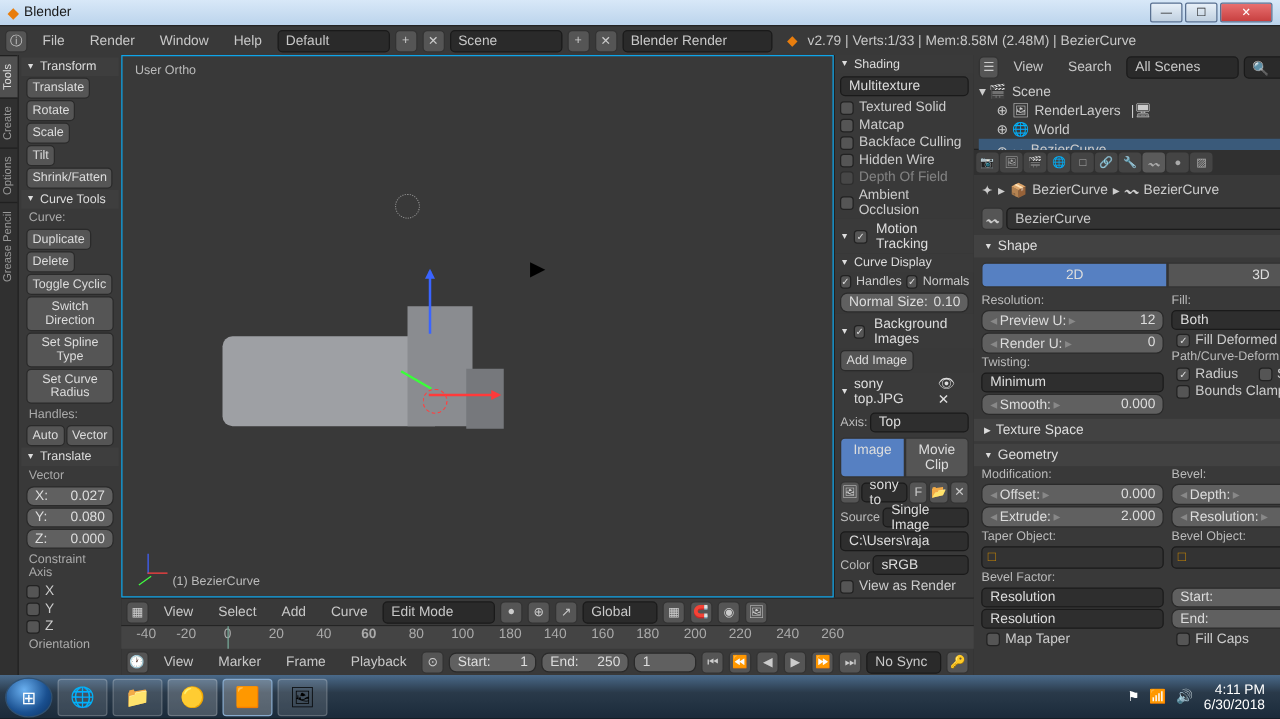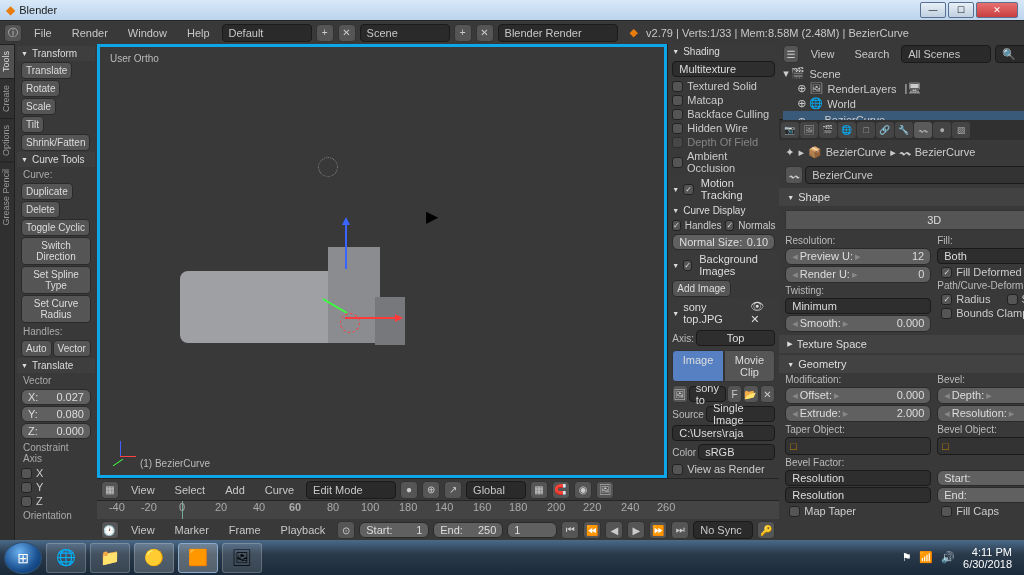--- a/index.html
+++ b/index.html
@@ -28,21 +28,21 @@
 .panel-header { background: #3e3e3e; color: #ddd; padding: 2px 4px; display: flex; align-items: center; gap: 4px; font-size: 10px; }
 .panel-header::before { content: "▼"; font-size: 7px; }
 .tool-btn { background: #555; border: 1px solid #2a2a2a; border-radius: 4px; color: #ddd; padding: 2px 4px; margin: 1px 4px; display: block; font-size: 10px; }
 .tool-btn-row { display: flex; gap: 1px; margin: 1px 4px; }
 .tool-btn-row .tool-btn { margin: 0; flex: 1; }
 .sub-label { color: #aaa; font-size: 10px; padding: 2px 6px; }
 .num-field { background: #606060; border: 1px solid #2a2a2a; border-radius: 6px; color: #ddd; padding: 1px 6px; margin: 1px 4px; display: flex; justify-content: space-between; font-size: 10px; }
 
 
 .col-view { flex: 1; display: flex; flex-direction: column; background: #393939; position: relative; }
-.viewport { flex: 1; background: #393939; position: relative; overflow: hidden; border: 3px solid #0ea5e9; }
+.viewport { flex: 1; background: #393939; position: relative; overflow: hidden; border: 1px solid #0ea5e9; }
 .view-header { height: 22px; background: #393939; display: flex; align-items: center; padding: 0 4px; gap: 4px; color: #c8c8c8; border-top: 1px solid #242424; }
 .timeline { height: 40px; background: #393939; border-top: 1px solid #242424; }
 .timeline-ruler { height: 18px; background: #444; display: flex; color: #aaa; font-size: 9px; position: relative; }
 .timeline-ruler span { position: absolute; }
 .timeline-controls { height: 22px; display: flex; align-items: center; padding: 0 4px; gap: 4px; color: #c8c8c8; }
 
 
 .n-panel { width: 112px; background: #393939; overflow: hidden; border-left: 1px solid #202020; }
 .n-panel .panel-header { background: #3a3a3a; }
 .check-row { display: flex; align-items: center; gap: 4px; padding: 1px 4px; color: #ccc; font-size: 10px; }
@@ -271,21 +271,21 @@
             <span class="check on" style="margin-right:3px;"></span>
             <span>Background Images</span>
           </div>
         <button class="tool-btn" style="text-align:center;">Add Image</button>
         <div class="panel-header" style="font-size:9px;">
             <span>sony top.JPG</span>
             <span style="margin-left:auto;">👁 ✕</span>
           </div>
         <div style="display:flex;gap:2px;padding:1px 4px;align-items:center;">
             <span style="color:#bbb;font-size:10px;">Axis:</span>
-            <div class="sel-input" style="flex:1;justify-content:center;">
+            <div class="sel-input" style="flex:1;">
               <span>Top</span>
             </div>
           </div>
         <div class="tab-toggle" style="margin:2px 4px;">
           <div class="active">Image</div>
           <div>Movie Clip</div>
         </div>
         <div style="display:flex;gap:1px;padding:1px 4px;">
           <span class="pill-btn">🖼</span>
           <div class="sel-input" style="flex:1;">
@@ -445,20 +445,21 @@
       </div>
       <div class="name-row">
         <span class="pill-btn">〰</span>
         <div class="dropdown-field">
             <span>BezierCurve</span>
           </div>
 
       </div>
       <div class="section-header">Shape</div>
       <div class="tab-toggle">
+        <div class="active">2D</div>
         <div>3D</div>
       </div>
       <div class="two-col">
         <div>
           <div class="prop-label">Resolution:</div>
           <div class="num-input">
               <span class="arrows"><span>Preview U:</span></span>
               <span>12</span>
             </div>
           <div class="num-input">

